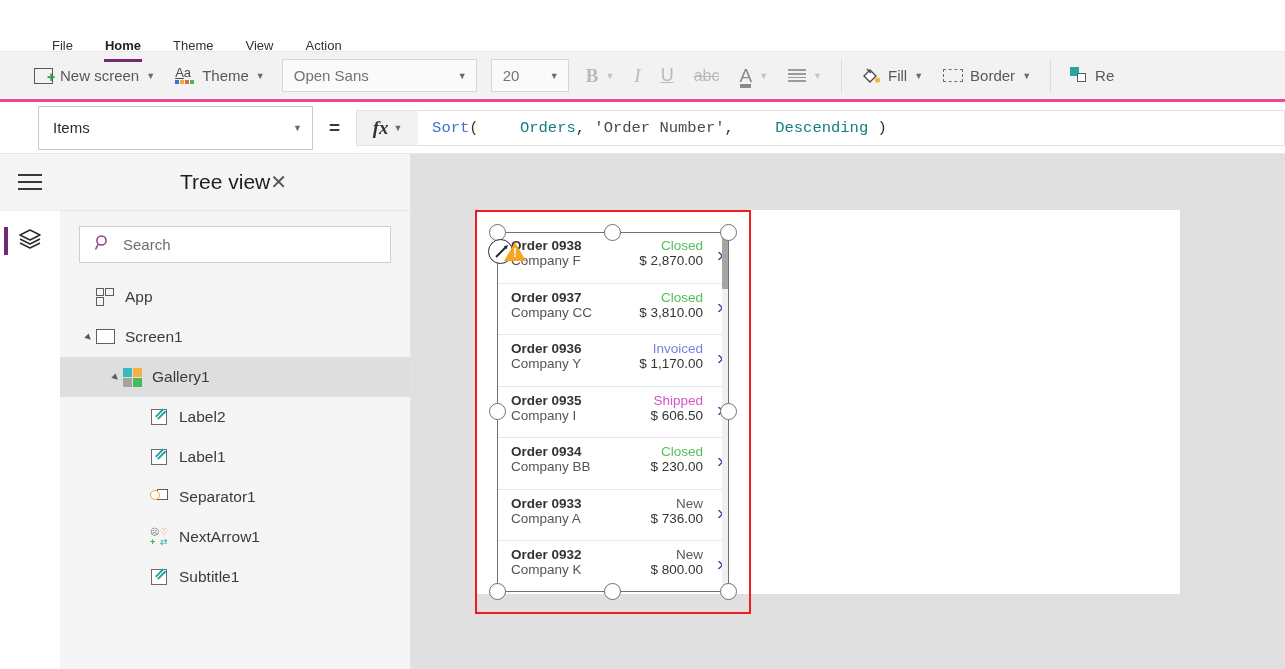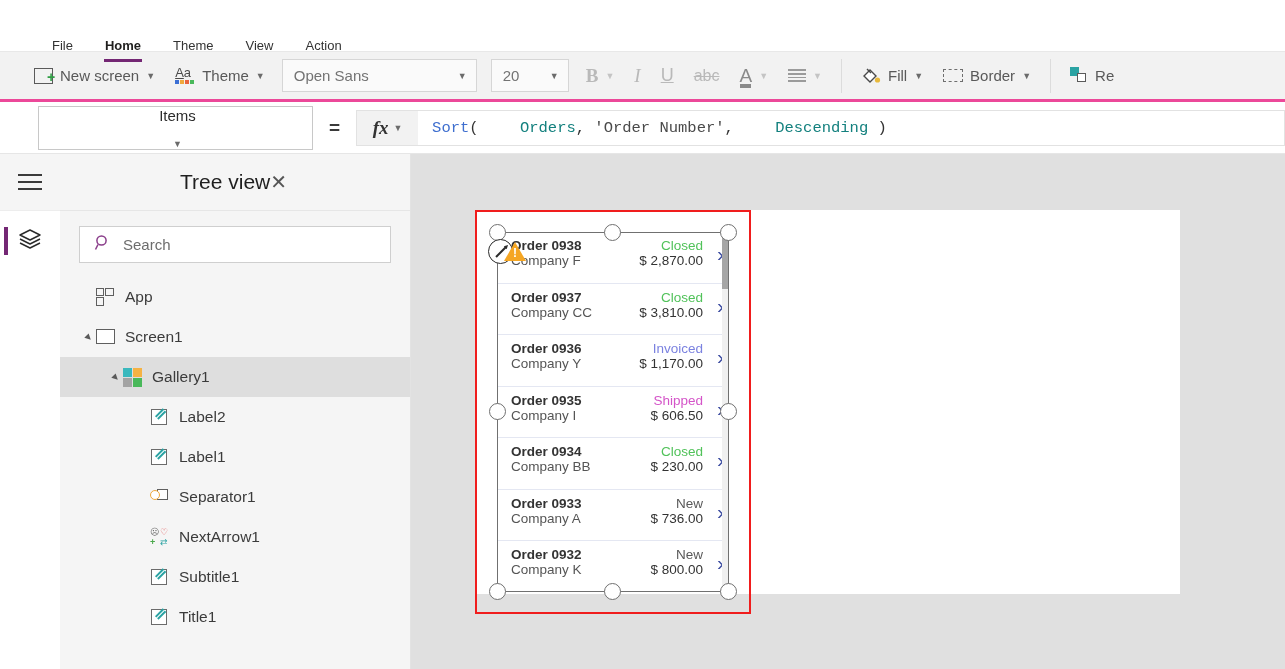--- a/index.html
+++ b/index.html
@@ -119,21 +119,20 @@
     background: #ffffff;
     border-bottom: 1px solid #e6e6e6;
   }
   .prop-select {
     width: 275px; height: 44px;
     border: 1px solid #c8c8c8;
     display: flex; align-items: center; justify-content: space-between;
     padding: 0 10px 0 14px;
     font-size: 15px; color: #2b2b2b;
     background: #fff;
-    flex-direction: column;
   }
   .eq { font-size: 19px; color: #3a3a3a; margin: 0 16px; font-weight: bold; }
   .fx-box {
     width: 62px; height: 36px; background: #f2f2f2;
     border: 1px solid #e2e2e2; border-right: none;
     display: flex; align-items: center; justify-content: center; gap: 5px;
   }
   .fx-box .fx {
     font-family: "Liberation Serif", serif;
     font-style: italic; font-size: 19px; color: #333; font-weight: 600;
@@ -529,28 +528,20 @@
           <span class="tlabel">NextArrow1</span>
         </div>
         <div class="tree-row" style="padding-left: 76px;">
           <span class="twisty"></span>
           <span class="ti ti-label">
             <i class="box"></i>
             <i class="pen"></i>
           </span>
           <span class="tlabel">Subtitle1</span>
         </div>
-        <div class="tree-row" style="padding-left: 76px;">
-          <span class="twisty"></span>
-          <span class="ti ti-label">
-            <i class="box"></i>
-            <i class="pen"></i>
-          </span>
-          <span class="tlabel">Title1</span>
-        </div>
       </div>
   </div>
 
   <div class="canvas">
     <div class="app-surface"></div>
 
     <div class="gallery" id="gallery">
         <div class="grow">
           <div class="line1">
             <span class="title">Order 0938</span>

